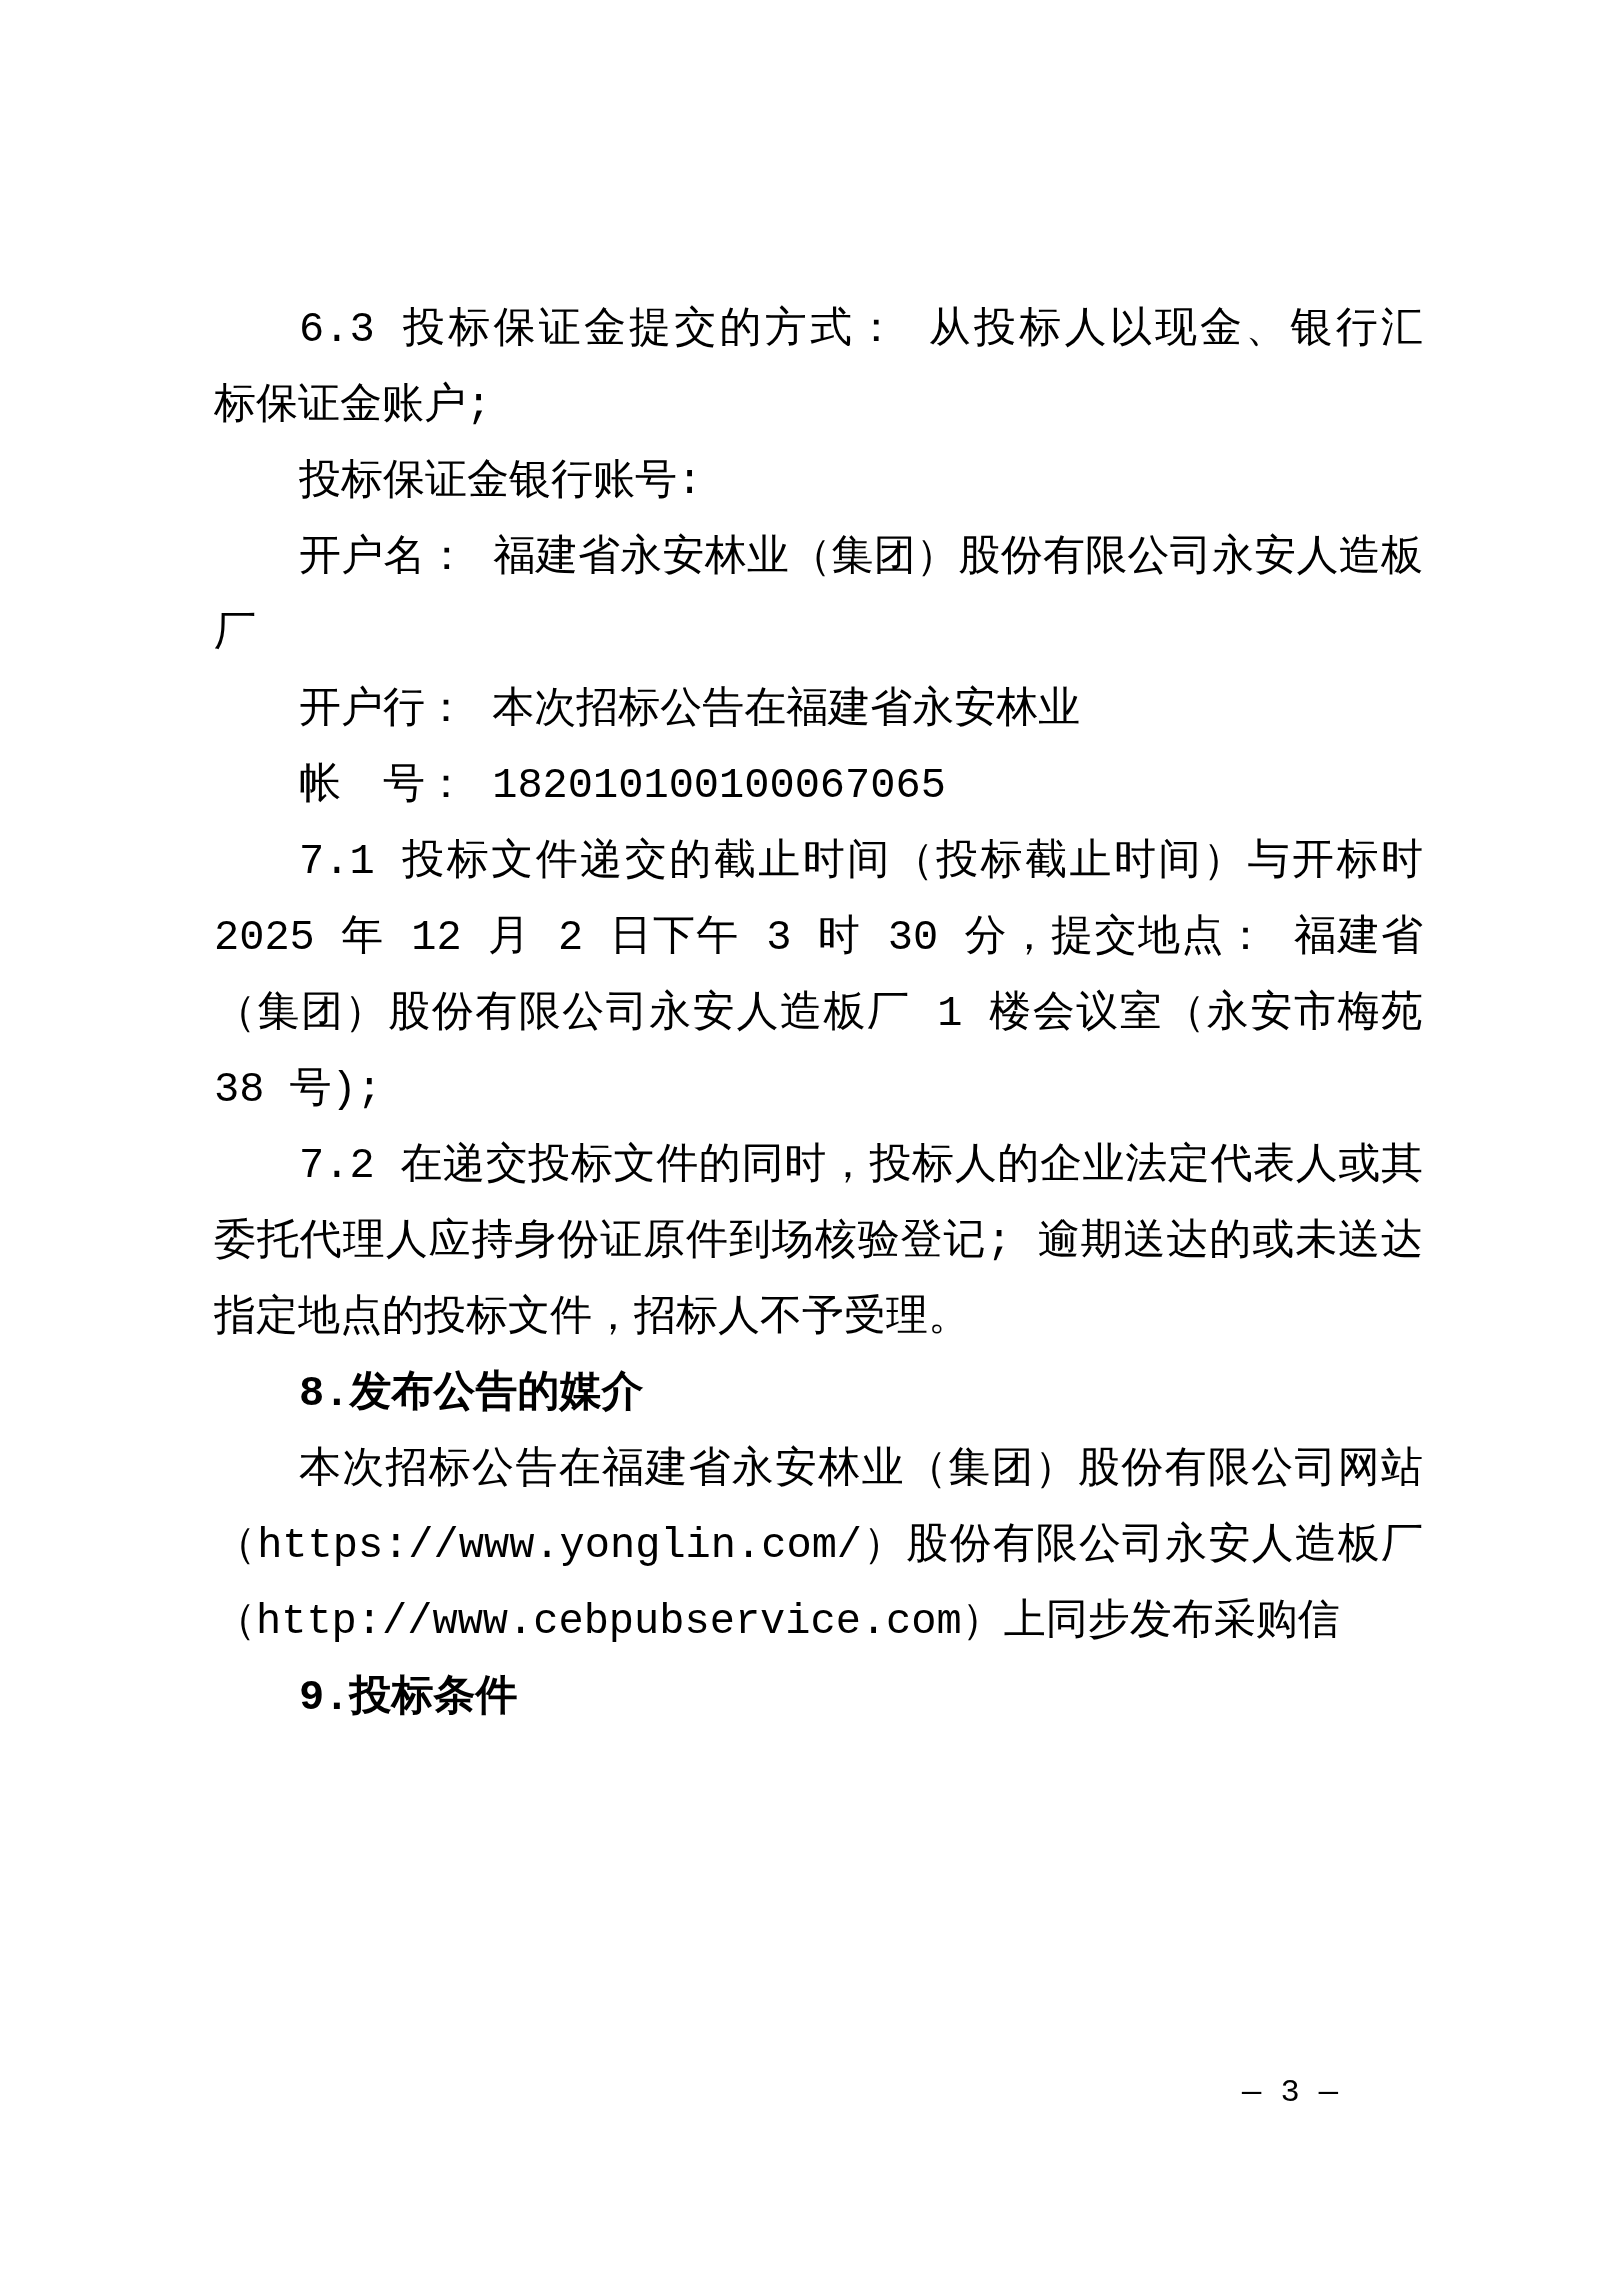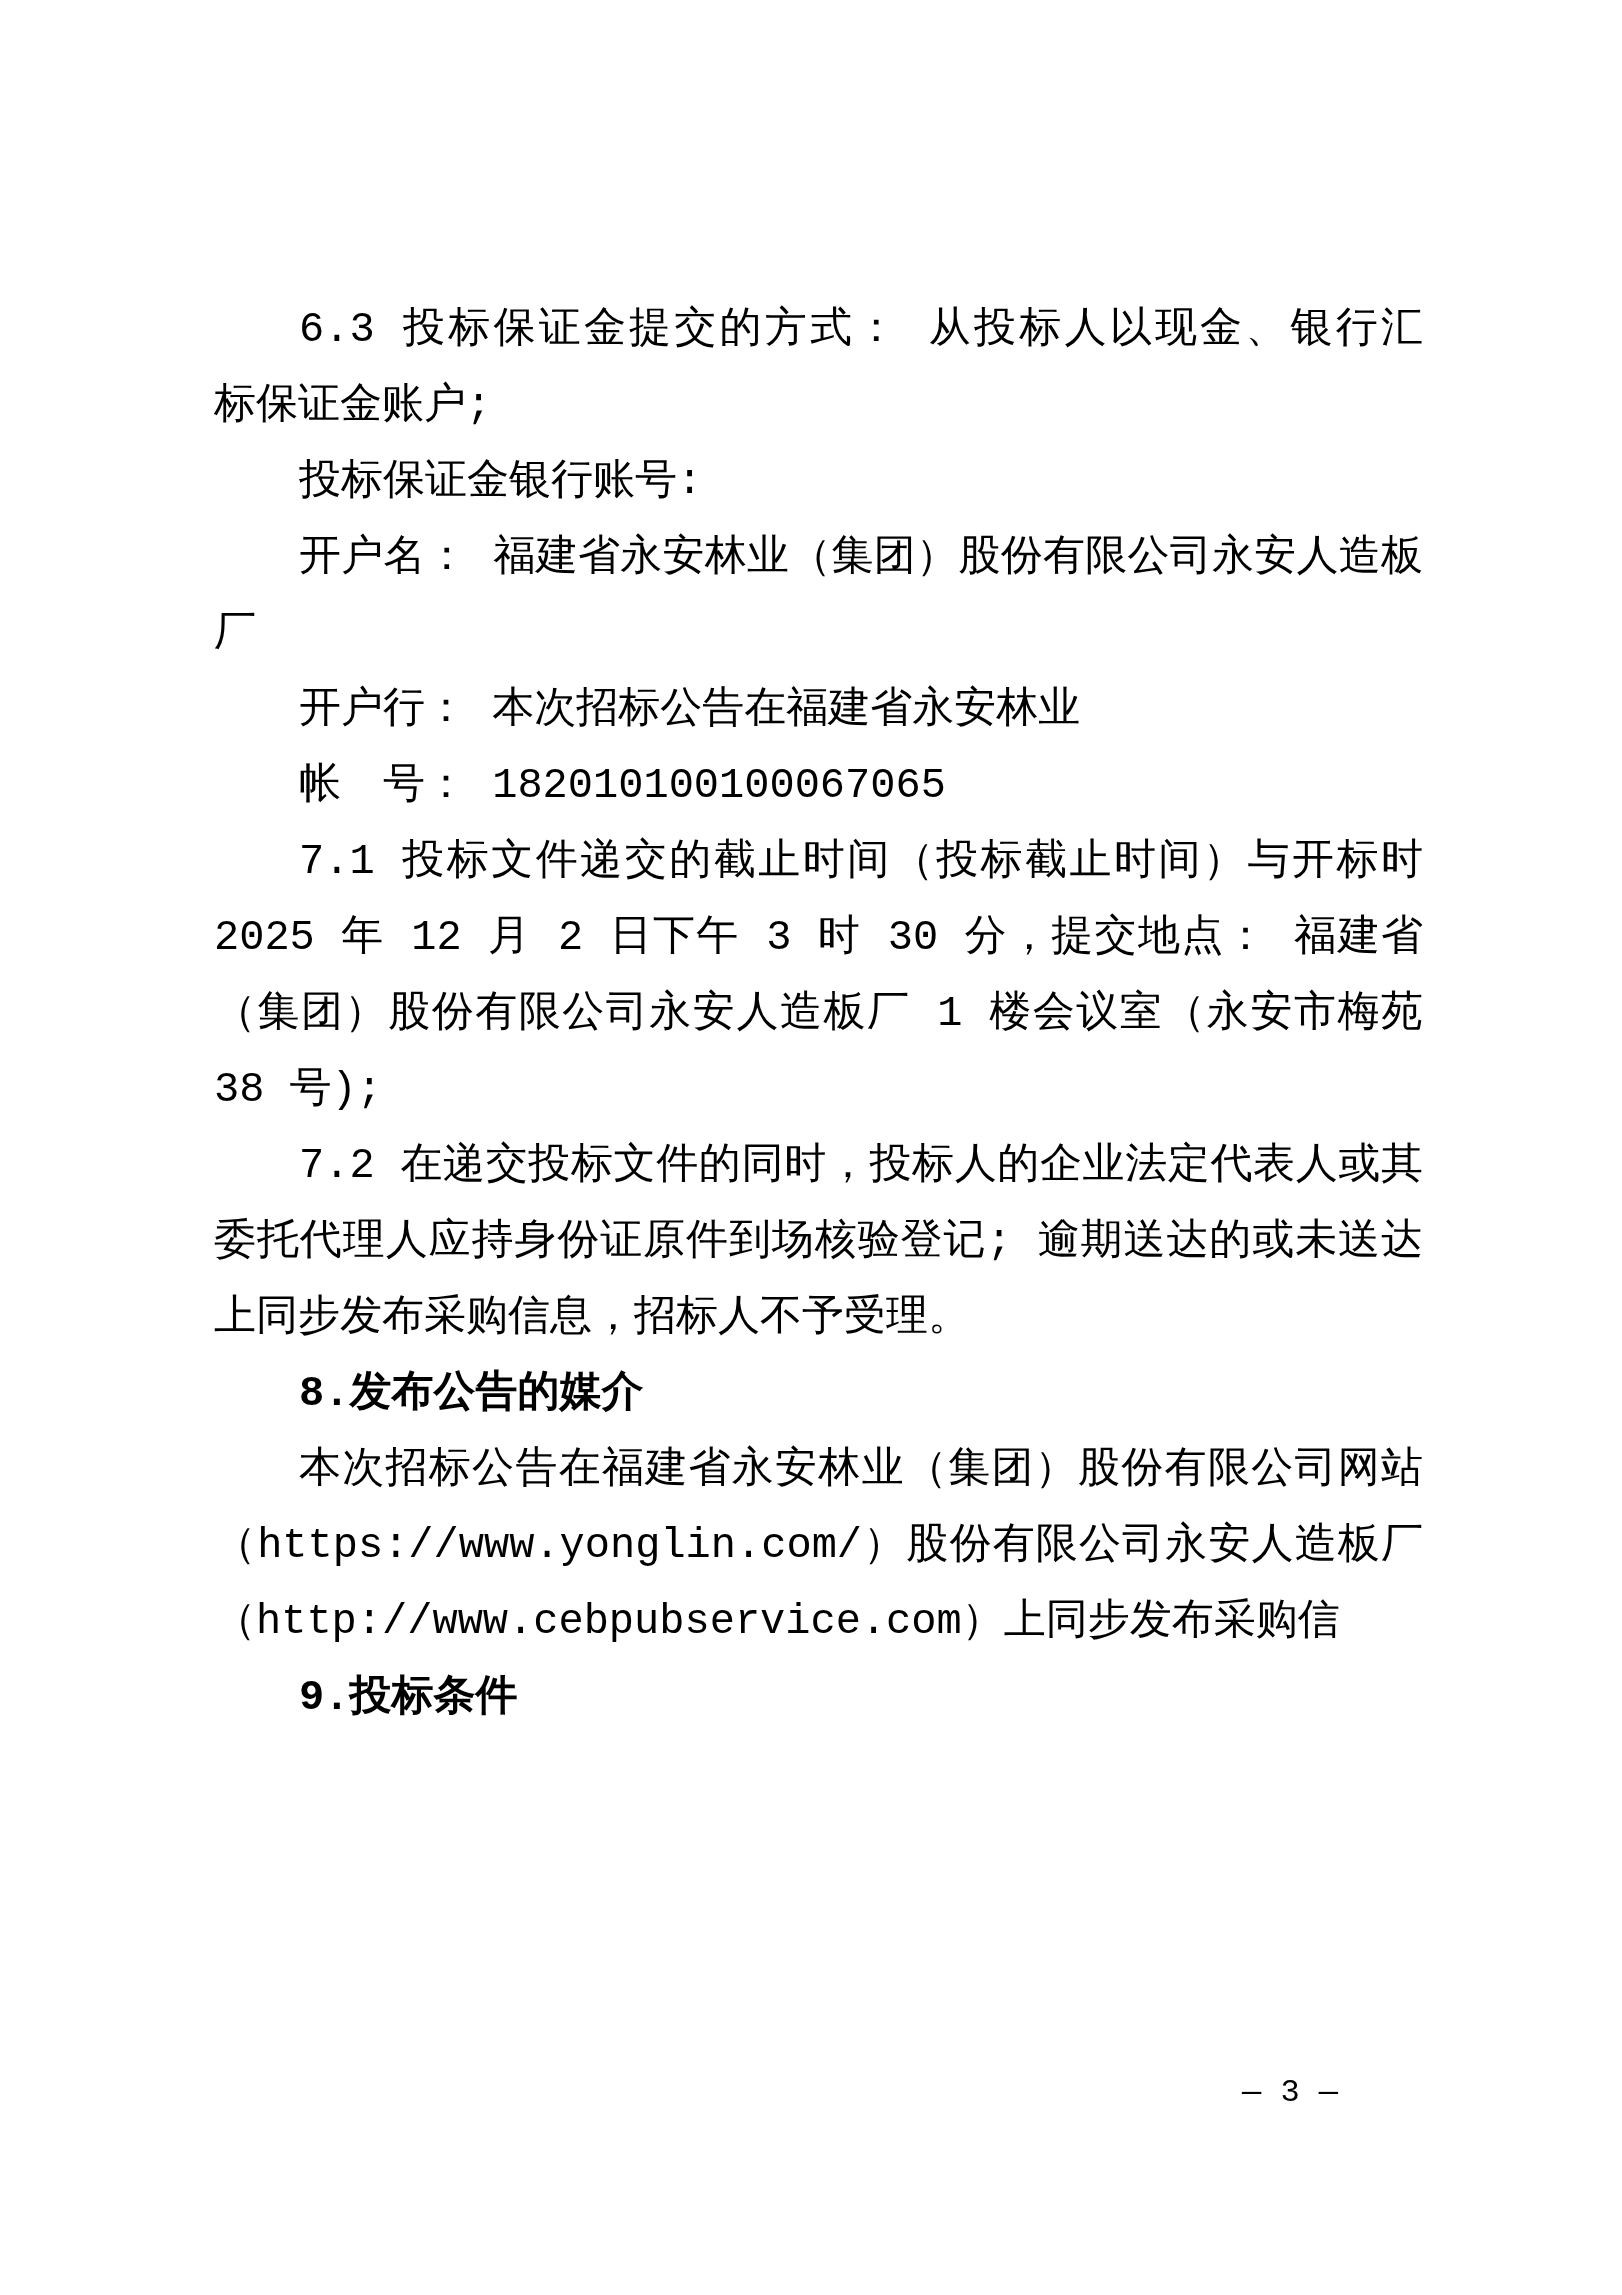--- a/index.html
+++ b/index.html
@@ -57,21 +57,21 @@
       <div class="line indent justify">开户名： 福建省永安林业（集团）股份有限公司永安人造板</div>
       <div class="line">厂</div>
       <div class="line indent">开户行： 本次招标公告在福建省永安林业</div>
       <div class="line indent">帐　号： 182010100100067065</div>
       <div class="line indent justify">7.1 投标文件递交的截止时间（投标截止时间）与开标时间:</div>
       <div class="line justify">2025 年 12 月 2 日下午 3 时 30 分，提交地点： 福建省永安林业</div>
       <div class="line justify">（集团）股份有限公司永安人造板厂 1 楼会议室（永安市梅苑路</div>
       <div class="line">38 号);</div>
       <div class="line indent justify">7.2 在递交投标文件的同时，投标人的企业法定代表人或其</div>
       <div class="line justify">委托代理人应持身份证原件到场核验登记; 逾期送达的或未送达</div>
-      <div class="line">上同步发布采购信息，招标人不予受理。</div>
+      <div class="line">指定地点的投标文件，招标人不予受理。</div>
       <div class="line indent bold">8.发布公告的媒介</div>
       <div class="line indent justify">本次招标公告在福建省永安林业（集团）股份有限公司网站</div>
       <div class="line justify">（https://www.yonglin.com/）股份有限公司永安人造板厂</div>
       <div class="line">（http://www.cebpubservice.com）上同步发布采购信息。</div>
       <div class="line indent bold">9.投标条件</div>
     </main>
   <div class="footer">— 3 —</div>
 </div>
 
 

